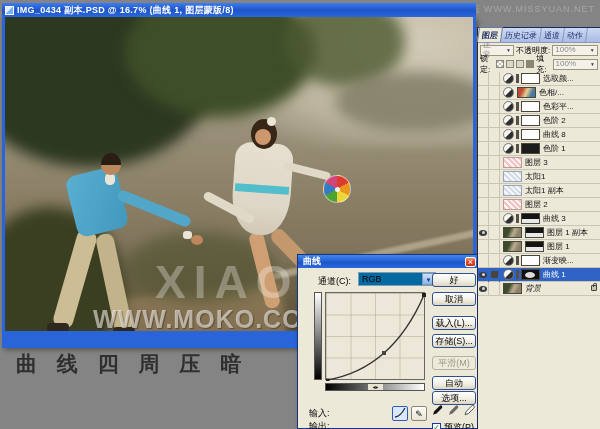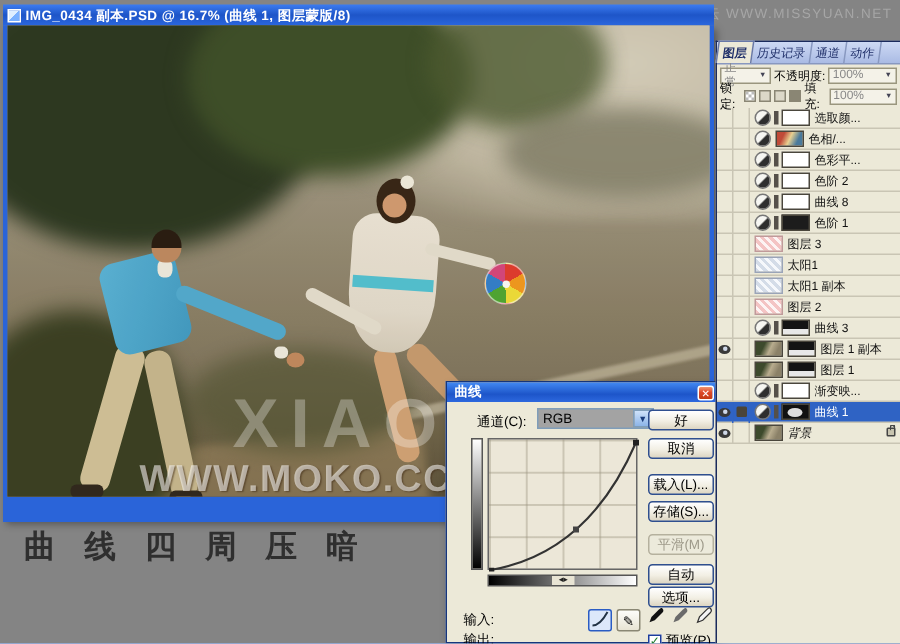--- a/index.html
+++ b/index.html
@@ -76,36 +76,36 @@
   .pinwheel::after { content:""; position:absolute; left:11px; top:11px; width:5px; height:5px;
     background:#fff; border-radius:50%; }
   .photo-tint { position:absolute; inset:0; background:rgba(128,96,48,.07); }
   .wm1 { position:absolute; left:150px; top:238px; width:320px; font-size:46px; font-weight:bold;
     color:rgba(255,255,255,.30); letter-spacing:8px; font-family:"Liberation Sans",sans-serif; }
   .wm2 { position:absolute; left:88px; top:288px; width:380px; font-size:25px; font-weight:bold;
     color:rgba(255,255,255,.55); letter-spacing:1px; text-shadow:1px 1px 1px rgba(60,40,20,.5); }
 
   
   .caption { position:absolute; left:16px; top:350px; font-size:21px; font-weight:bold; color:#2f2f2f;
-    letter-spacing:7px; font-family:Liberation Serif, serif; }
+    letter-spacing:7px; font-family:Liberation Sans, sans-serif; }
 
   
   .dlg { position:absolute; left:297px; top:254px; width:182px; height:175px;
     background:#ece9d8; border:1px solid #16357c; box-shadow:3px 3px 6px rgba(0,0,0,.4); }
   .dlg-titlebar { position:relative; height:13px;
     background:linear-gradient(180deg,#4288f2 0%,#1d55c9 60%,#2d68de 100%);
     display:flex; align-items:center; padding:0 2px 0 5px; }
   .dlg-title { font-size:9px; font-weight:bold; color:#fff; flex:1; }
   .dlg-close { width:11px; height:10px; background:linear-gradient(180deg,#f0946e,#dd4829 45%,#c33а14);
     background:linear-gradient(180deg,#f0946e,#dd4829 45%,#c33a14);
     border:1px solid #fff; border-radius:2px; color:#fff; font-size:9px; line-height:8px;
     text-align:center; cursor:pointer; }
   .dlg-body { position:relative; height:161px; font-size:9px; color:#000;padding-left:33px; }
   .ch-label { position:absolute; left:20px; top:7px; }
-  .ch-select { position:absolute; left:60px; top:4px; width:78px; height:14px; background:#a3a3a3;
+  .ch-select { position:absolute; left:60px; top:4px; width:78px; height:14px; background:#0369a1;
     border:1px solid #7f9db9; display:flex; align-items:center; }
   .ch-select .val { flex:1; padding-left:3px; font-size:9px; }
   .ch-select .arrow { width:13px; height:12px; background:linear-gradient(180deg,#cfe2fa,#8cb4e8);
     border:1px solid #7f9db9; font-size:6px; color:#1a3c7c; text-align:center; line-height:12px; }
   .vgrad { position:absolute; left:16px; top:24px; width:8px; height:88px; border:1px solid #555;
     background:linear-gradient(180deg,#fff,#000); }
   .grid { position:absolute; left:27px; top:24px; width:100px; height:88px; border:1px solid #666;
     background-color:#ece7d8;
     background-image:linear-gradient(#9a937e66 1px, transparent 1px),
                      linear-gradient(90deg,#9a937e66 1px, transparent 1px);

